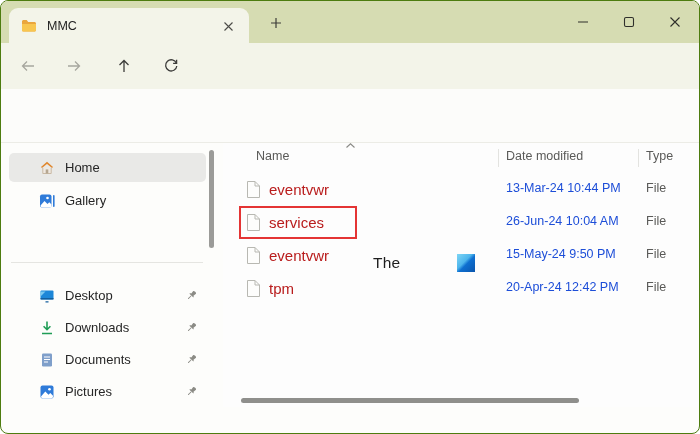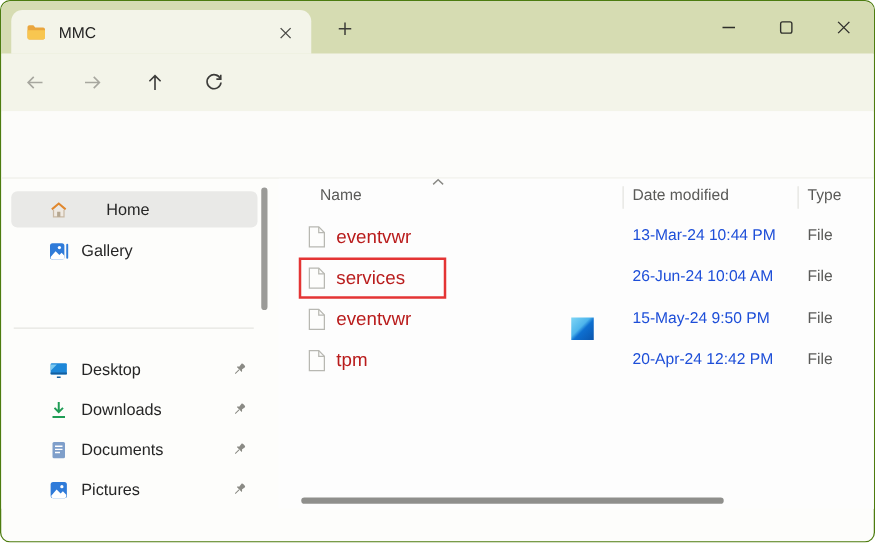--- a/index.html
+++ b/index.html
@@ -31,21 +31,21 @@
   .ticon{position:absolute;top:106px;width:20px;height:20px;display:flex;align-items:center;justify-content:center;}
   .sortgrp{position:absolute;left:400px;top:101px;height:30px;display:flex;align-items:center;gap:7px;font-size:13px;color:#333;padding:0 4px;border-radius:5px;}
   .detailsgrp{position:absolute;left:610px;top:101px;height:30px;display:flex;align-items:center;gap:8px;font-size:13px;color:#333;padding:0 4px;border-radius:5px;}
   
   .content{position:absolute;left:0;top:142px;width:700px;height:264px;background:#fdfdfb;}
   .sidebar{position:absolute;left:0;top:0;width:222px;height:264px;}
   .sitem{position:absolute;left:8px;width:197px;height:29px;border-radius:5px;display:flex;align-items:center;font-size:13px;color:#262626;}
   .sitem .icn{width:16px;height:16px;margin-left:30px;margin-right:10px;flex:0 0 auto;}
   .sitem .chev{position:absolute;left:7px;top:9px;}
   .sitem .pin{position:absolute;right:8px;top:8px;}
-  .sitem.sel{background:#e9e9e7;gap:20px;}
+  .sitem.sel{background:#e9e9e7;}
   .sdivider{position:absolute;left:10px;top:119px;width:192px;height:1px;background:#e5e5e1;}
   .s-scroll{position:absolute;left:208px;top:7px;width:5px;height:98px;background:#9b9b98;border-radius:3px;}
   
   .filepane{position:absolute;left:222px;top:0;width:478px;height:264px;background:#fdfdfd;}
   .fcolhdr{position:absolute;top:6px;font-size:12.5px;color:#5a5a58;}
   .fcoldiv{position:absolute;top:6px;width:1px;height:18px;background:#e3e3e0;}
   .frow{position:absolute;left:0;width:478px;height:33px;}
   .frow .ficon{position:absolute;left:23px;top:7px;}
   .frow .fname{position:absolute;left:46px;top:8px;font-size:15px;color:#b91c1c;}
   .frow .fdate{position:absolute;left:283px;top:8px;font-size:12.5px;color:#1d4ed8;}
@@ -392,20 +392,21 @@
             </svg>
         </span>
         <span class="fname">tpm</span>
         <span class="fdate">20-Apr-24 12:42 PM</span>
         <span class="ftype">File</span>
       </div>
 
       <div class="redbox"></div>
 
       <div class="watermark">
+        <div>The</div>
         <div class="wm-logo"></div>
       </div>
 
       <div class="h-scroll"></div>
     </div>
   </div>
 
 
 </div>
 

